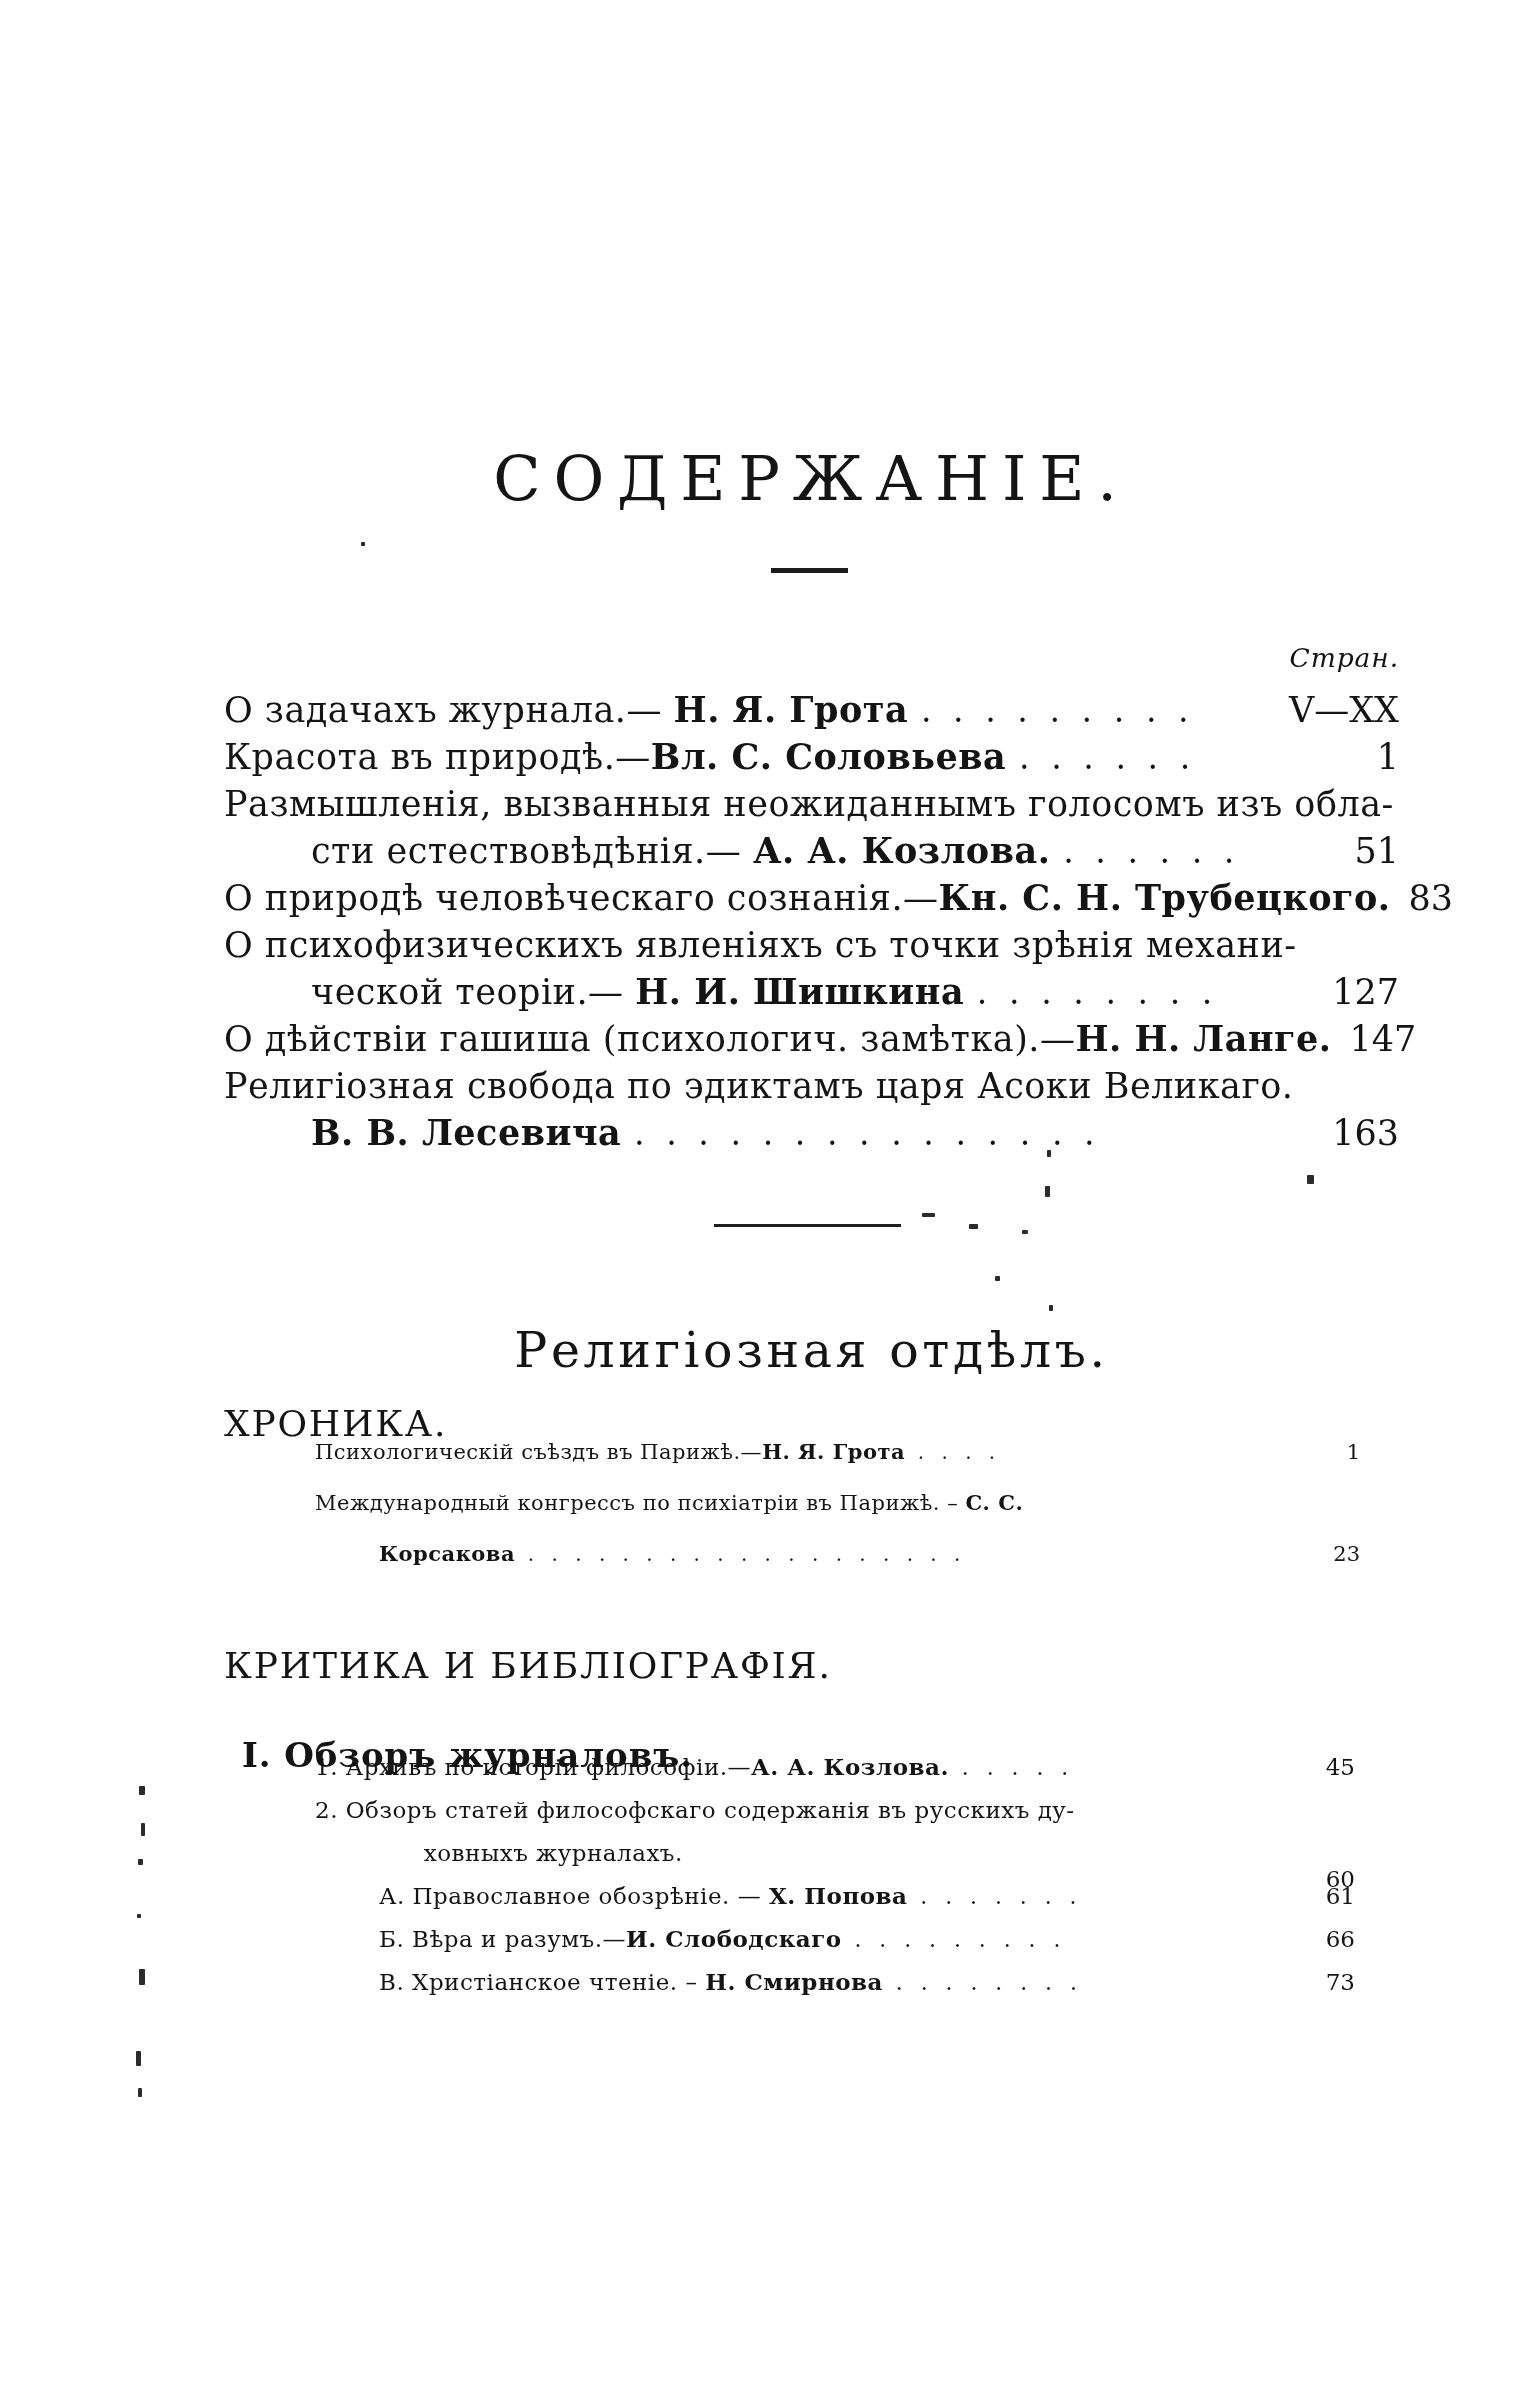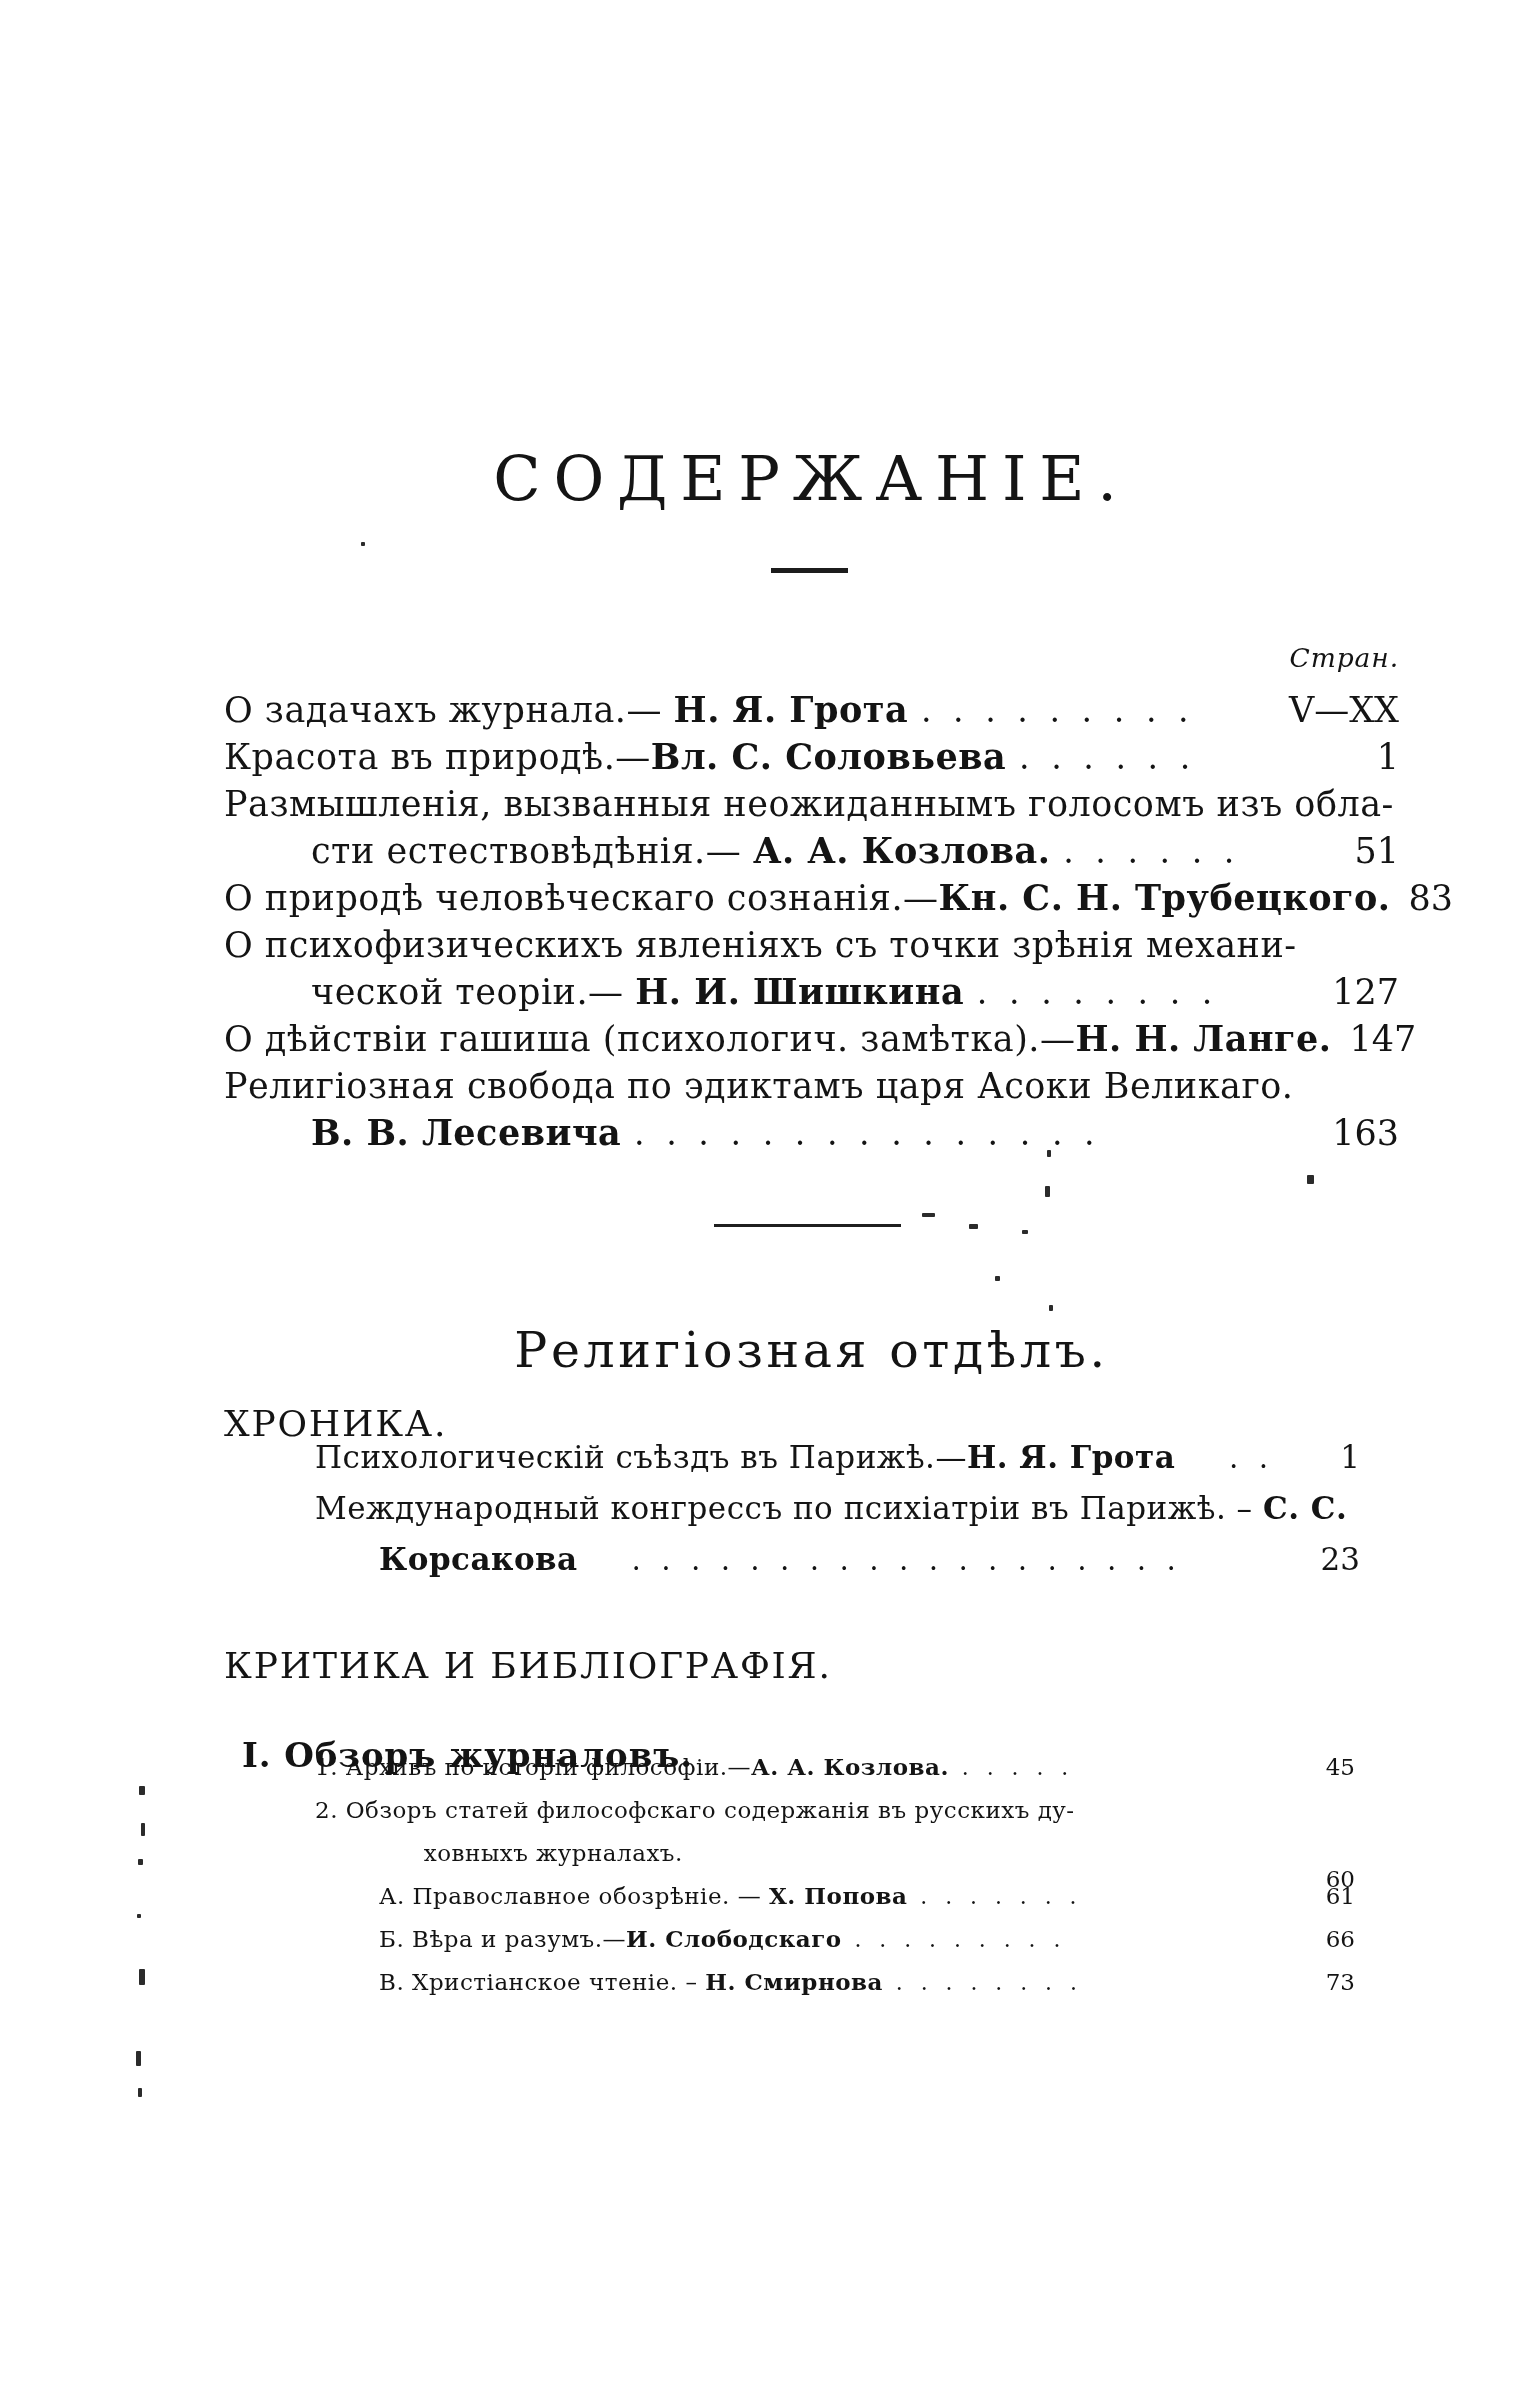--- a/index.html
+++ b/index.html
@@ -24,21 +24,21 @@
   }
   .col-header{
     position:absolute;top:642px;left:224px;width:1175px;
     text-align:right;
     font-style:italic;font-size:26.5px;letter-spacing:0.9px;
   }
   .toc{position:absolute;}
   .toc-main{top:690px;left:224px;width:1175px;}
   .toc-main .trow{height:47px;font-size:35px;}
   .toc-chronicle{top:1440px;left:315px;width:1045px;}
-  .toc-chronicle .trow{height:51px;font-size:31px;gap:41px;}
+  .toc-chronicle .trow{height:51px;font-size:21px;}
   .toc-critique{top:1754px;left:315px;width:1040px;}
   .toc-critique .trow{height:43px;font-size:23px;}
   .trow{
     display:flex;align-items:baseline;
     white-space:nowrap;
     line-height:1.15;
   }
   .trow .ttext{letter-spacing:0.5px;}
   .trow .ttext b{font-weight:700;letter-spacing:0.5px;}
   .toc-main .ind1{margin-left:87px;}

